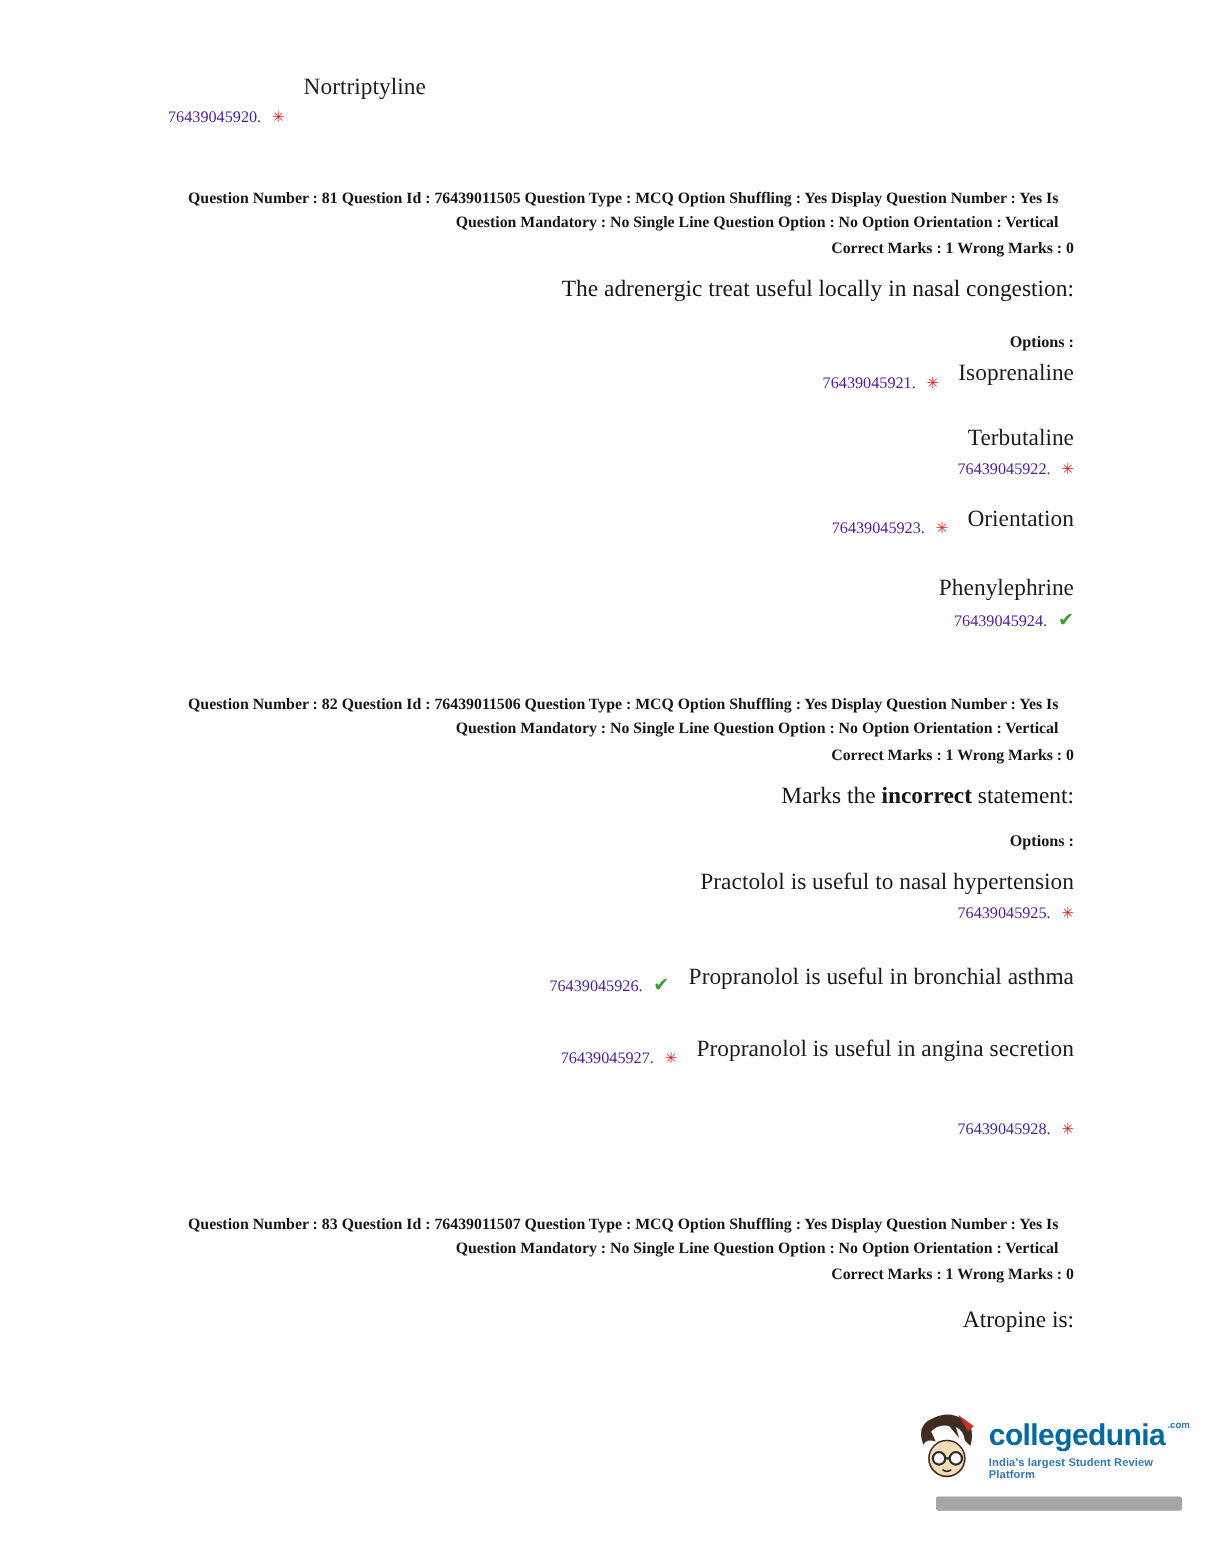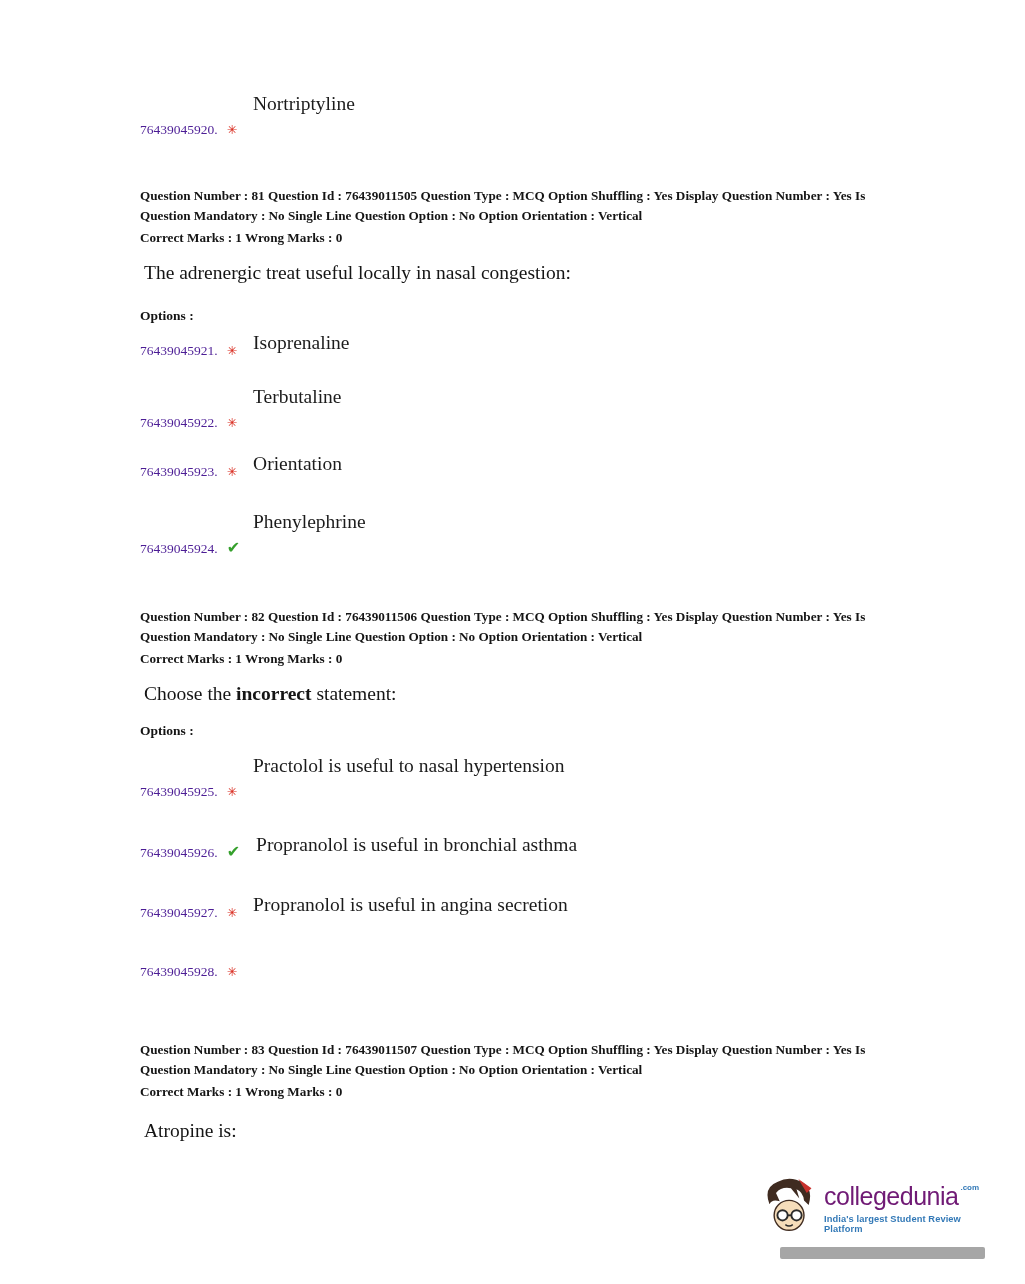--- a/index.html
+++ b/index.html
@@ -1,56 +1,56 @@
 <!DOCTYPE html>
 <html><head>
 <meta charset="utf-8">
 <style>
   html,body{margin:0;padding:0;}
   body{
     width:1025px;height:1284px;background:#ffffff;
     font-family:"Liberation Serif",serif;color:#151515;
     position:relative;overflow:hidden;
   }
-  .content{position:absolute;left:140px;top:0;width:755px;padding-top:93px;}
+  .content{position:absolute;left:140px;top:0;width:755px;padding-top:62px;}
 
   
   .option{white-space:nowrap;}
   .opt-text{font-size:19.5px;color:#1c1c1c;}
   .stacked .opt-text{display:block;margin-left:113px;}
   .stacked .opt-idline{display:block;margin-top:5px;}
   .inline .opt-text{position:relative;top:-6px;margin-left:12px;}
   .opt-id{color:#4c1d95;font-size:13.5px;}
   .icon{font-family:"DejaVu Sans",sans-serif;margin-left:5px;display:inline-block;}
   .icon.wrong{color:#d8271b;font-size:12.5px;font-weight:bold;}
   .icon.correct{color:#35a02c;font-size:16px;font-weight:bold;}
 
   
   .meta{font-weight:bold;font-size:13.2px;line-height:1.55;width:742px;margin:0;}
   .marks{font-weight:bold;font-size:13.2px;margin:3px 0 0 0;}
   .question{font-size:19.5px;margin:16px 0 0 4px;}
   .question .qbold{font-weight:bold;}
   .options-label{font-weight:bold;font-size:13.5px;margin:24px 0 0 0;}
 
-  .qblock{margin-top:48px;}
+  .qblock{margin-top:48px;text-align:right;}
   .mt14{margin-top:14px;}
   .mt16{margin-top:16px;}
   .mt26{margin-top:26px;}
   .mt28{margin-top:28px;}
   .mt30{margin-top:30px;}
   .mt38{margin-top:38px;}
   .mt40{margin-top:40px;}
   .mt50{margin-top:50px;}
   .mt55{margin-top:60px;}
 
   
   .logo{position:absolute;left:762px;top:1176px;width:230px;display:flex;align-items:flex-start;}
   .logo-text{margin-left:6px;padding-top:8px;}
   .brand-line{display:flex;align-items:flex-start;}
-  .brand{color:#701a75;font-family:"Liberation Sans",sans-serif;font-weight:normal;font-size:25px;letter-spacing:-0.5px;line-height:1;}
+  .brand{color:#0369a1;font-family:"Liberation Sans",sans-serif;font-weight:bold;font-size:25px;letter-spacing:-0.5px;line-height:1;}
   .tld{color:#3379b7;font-family:"Liberation Sans",sans-serif;font-size:8px;font-weight:bold;margin-left:2px;line-height:1.1;width:14px;display:inline-block;}
   .tagline{color:#3379b7;font-family:"Liberation Sans",sans-serif;font-size:9.3px;font-weight:bold;margin-top:5px;letter-spacing:0.1px;}
   .scrollbar-thumb{position:absolute;left:780px;top:1247px;width:205px;height:12px;background:#a6a6a6;border-radius:2px;}
 </style>
 </head>
 <body>
 
 <div class="content">
 
   <div class="option stacked">
@@ -92,21 +92,21 @@
       <span class="opt-idline">
         <span class="opt-id">76439045924.</span>
         <span class="icon correct">✔</span>
       </span>
     </div>
   </section>
 
   <section class="qblock mt50">
     <p class="meta">Question Number : 82 Question Id : 76439011506 Question Type : MCQ Option Shuffling : Yes Display Question Number : Yes Is Question Mandatory : No Single Line Question Option : No Option Orientation : Vertical</p>
     <p class="marks">Correct Marks : 1 Wrong Marks : 0</p>
-    <p class="question"><span>Choose the </span><span class="qbold">incorrect</span><span> statement:</span></p>
+    <p class="question"><span>Marks the </span><span class="qbold">incorrect</span><span> statement:</span></p>
     <p class="options-label mt16" style="margin-top:18px;">Options :</p>
 
     <div class="option stacked mt16">
       <span class="opt-text">Practolol is useful to nasal hypertension</span>
       <span class="opt-idline">
         <span class="opt-id">76439045925.</span>
         <span class="icon wrong">✳</span>
       </span>
     </div>
 

